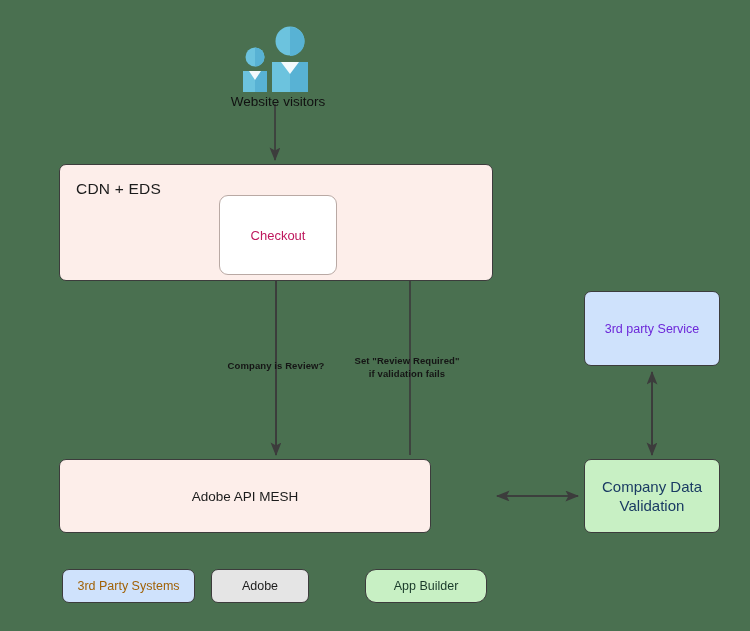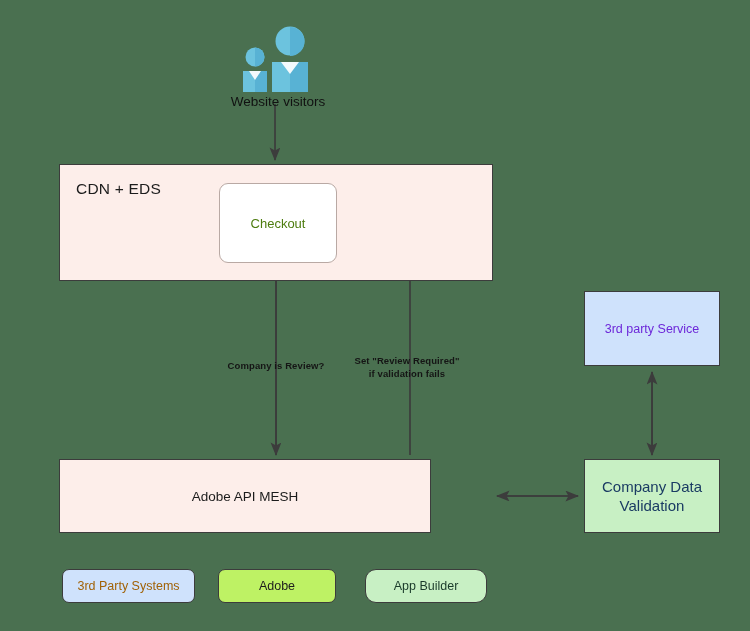--- a/index.html
+++ b/index.html
@@ -25,21 +25,21 @@
     left: 0;
     top: 0;
     width: 750px;
     height: 631px;
     pointer-events: none;
   }
   .node {
     position: absolute;
     box-sizing: border-box;
     border: 1.6px solid #3c3c3c;
-    border-radius: 0;
+    border-radius: 7px;
     display: flex;
     align-items: center;
     justify-content: center;
     text-align: center;
   }
   .node-fill-pink   { background: #fdeeea; }
   .node-fill-blue   { background: #cfe2fc; }
   .node-fill-green  { background: #c8f0c4; }
   .node-fill-white  { background: #ffffff; border-color: #b9a9a4; }
 
@@ -57,26 +57,26 @@
     left: 16px;
     top: 15px;
     font-size: 15.5px;
     color: #1c1c1c;
     letter-spacing: .2px;
   }
 
   
   #checkout-node {
     left: 219px;
-    top: 183px;
+    top: 195px;
     width: 118px;
     height: 80px;
     border-radius: 9px;
     font-size: 13px;
-    color: #4d7c0f;
+    color: #be185d;
   }
 
   
   #api-mesh-node {
     left: 59px;
     top: 459px;
     width: 372px;
     height: 74px;
     font-size: 13.5px;
     color: #1c1c1c;
@@ -165,21 +165,21 @@
     height: 34px;
     box-sizing: border-box;
     border: 1.6px solid #3c3c3c;
     border-radius: 7px;
     display: flex;
     align-items: center;
     justify-content: center;
     font-size: 12.5px;
   }
   #legend-item-0 { left: 3px;   width: 133px; background: #cfe2fc; color: #a16207; }
-  #legend-item-1 { left: 159px; width: 118px; background: #bef264; color: #1c1c1c; }
+  #legend-item-1 { left: 152px; width: 98px; background: #e5e5e5; color: #1c1c1c; }
   #legend-item-2 { left: 306px; width: 122px; background: #c8f0c4; color: #1a3b2a; border-radius: 11px; }
 </style>
 </head>
 <body style="background: rgb(74, 112, 80);">
 
 <div id="diagram-root">
 
   <svg class="svg-layer" viewBox="0 0 750 631">
     <defs>
       <marker id="arrowhead" markerWidth="9" markerHeight="9" refX="7.4" refY="3.2" orient="auto" markerUnits="strokeWidth">

